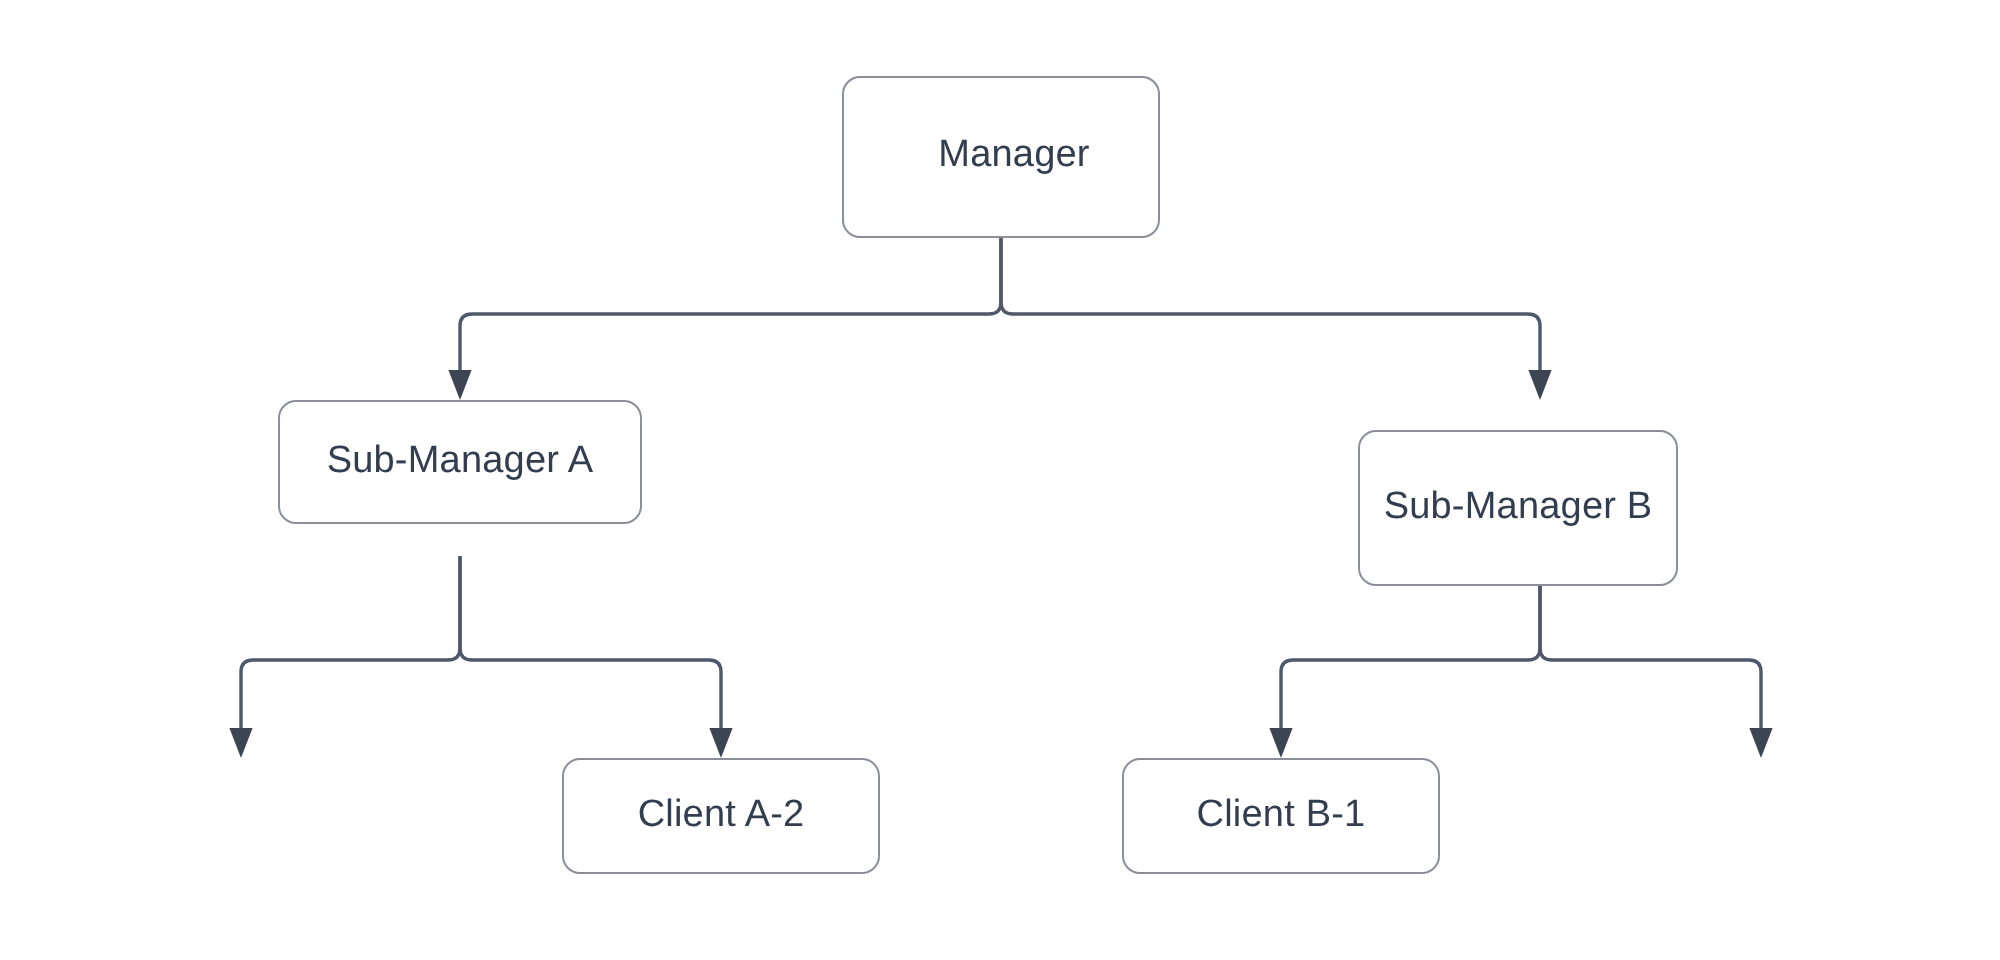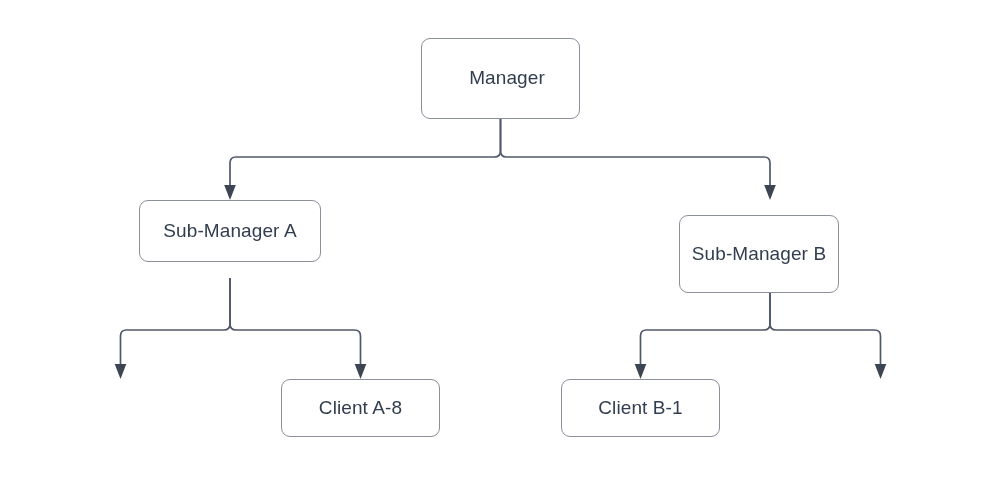--- a/index.html
+++ b/index.html
@@ -138,21 +138,21 @@
   <div class="node" id="node-sub-manager-a">
     <span class="node-label">Sub-Manager A</span>
   </div>
 
   <div class="node" id="node-sub-manager-b">
     <span class="node-label">Sub-Manager B</span>
   </div>
 
 
   <div class="node" id="node-client-a-2">
-    <span class="node-label">Client A-8</span>
+    <span class="node-label">Client A-2</span>
   </div>
 
   <div class="node" id="node-client-b-1">
     <span class="node-label">Client B-1</span>
   </div>
 
 
 </div>
 
 </body></html>

